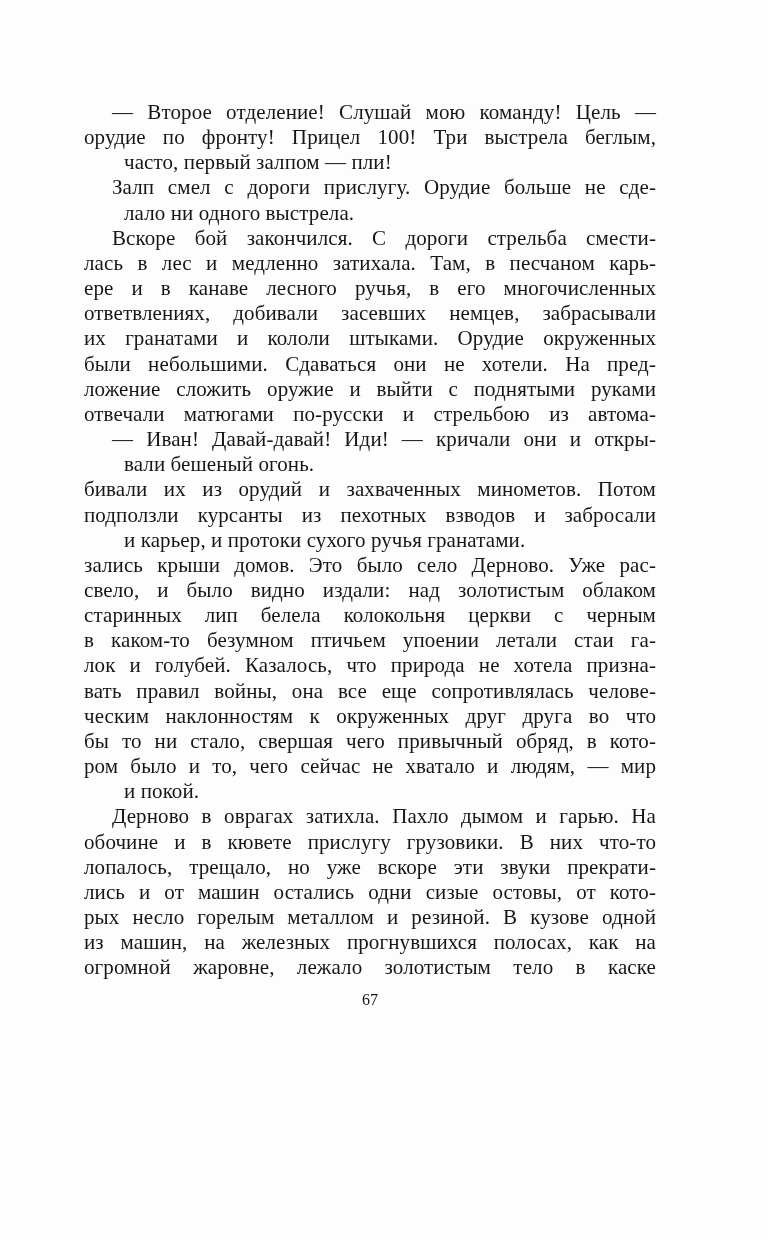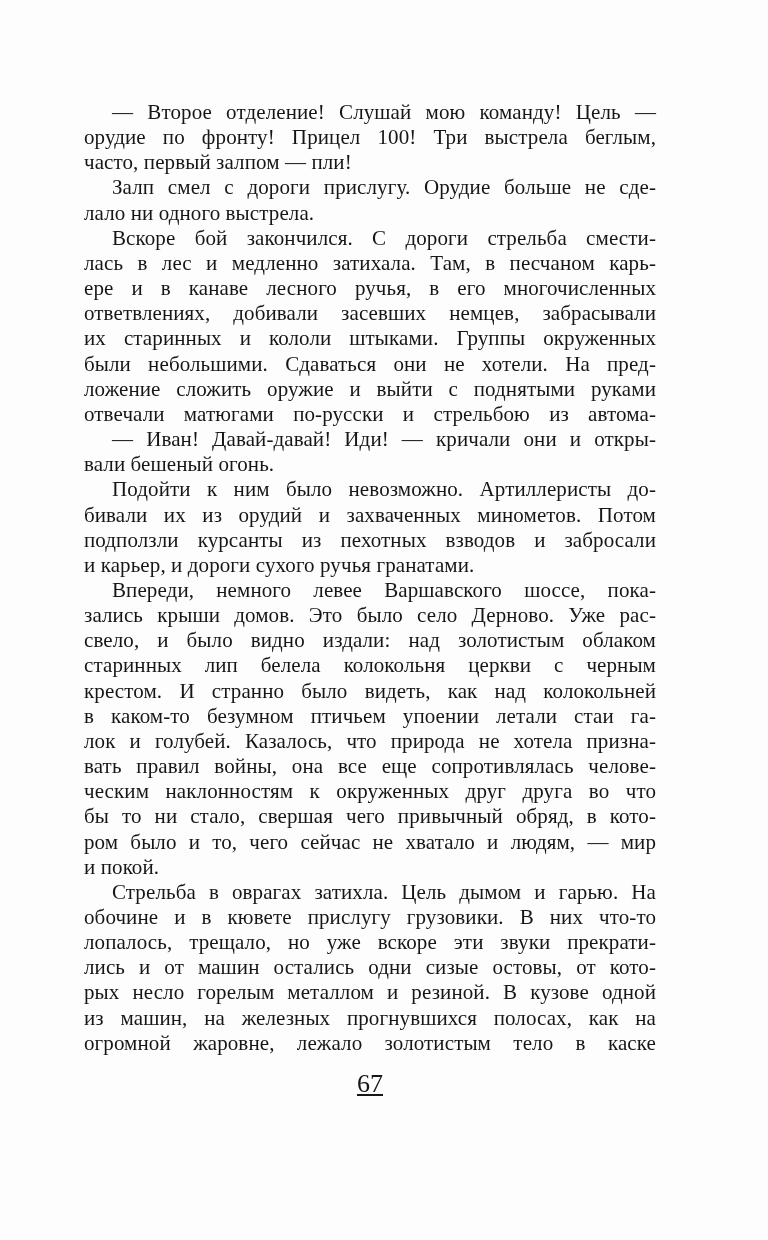--- a/index.html
+++ b/index.html
@@ -44,27 +44,27 @@
     letter-spacing: 0.1px;
     overflow: visible;
   }
   
   .line { white-space: normal; }
   .line.first {
     text-indent: 28px;
   }
   .line.end {
     text-align-last: left;
+    margin-left: 40px;
   }
   .page-number {
-    margin-top: 15px;
+    margin-top: 7px;
     text-align: center;
-    font-size: 26px;
+    font-size: 16px;
     line-height: 26px;
-    text-decoration: underline;
   }
 </style>
 </head>
 <body>
 
 <div class="book-page">
   <div class="text-block">
 
     <div class="para">
       <div class="line first">— Второе отделение! Слушай мою команду! Цель —</div>
@@ -75,55 +75,52 @@
     <div class="para">
       <div class="line first">Залп смел с дороги прислугу. Орудие больше не сде-</div>
       <div class="line end">лало ни одного выстрела.</div>
     </div>
 
     <div class="para">
       <div class="line first">Вскоре бой закончился. С дороги стрельба смести-</div>
       <div class="line">лась в лес и медленно затихала. Там, в песчаном карь-</div>
       <div class="line">ере и в канаве лесного ручья, в его многочисленных</div>
       <div class="line">ответвлениях, добивали засевших немцев, забрасывали</div>
-      <div class="line">их старинных и кололи штыками. Группы окруженных</div>
+      <div class="line">их гранатами и кололи штыками. Орудие окруженных</div>
       <div class="line">были небольшими. Сдаваться они не хотели. На пред-</div>
       <div class="line">ложение сложить оружие и выйти с поднятыми руками</div>
       <div class="line">отвечали матюгами по-русски и стрельбою из автома-</div>
     </div>
 
     <div class="para">
       <div class="line first">— Иван! Давай-давай! Иди! — кричали они и откры-</div>
       <div class="line end">вали бешеный огонь.</div>
     </div>
 
     <div class="para">
-      <div class="line first">Подойти к ним было невозможно. Артиллеристы до-</div>
       <div class="line">бивали их из орудий и захваченных минометов. Потом</div>
       <div class="line">подползли курсанты из пехотных взводов и забросали</div>
-      <div class="line end">и карьер, и дороги сухого ручья гранатами.</div>
+      <div class="line end">и карьер, и протоки сухого ручья гранатами.</div>
     </div>
 
     <div class="para">
-      <div class="line first">Впереди, немного левее Варшавского шоссе, пока-</div>
       <div class="line">зались крыши домов. Это было село Дерново. Уже рас-</div>
       <div class="line">свело, и было видно издали: над золотистым облаком</div>
       <div class="line">старинных лип белела колокольня церкви с черным</div>
-      <div class="line">крестом. И странно было видеть, как над колокольней</div>
       <div class="line">в каком-то безумном птичьем упоении летали стаи га-</div>
       <div class="line">лок и голубей. Казалось, что природа не хотела призна-</div>
       <div class="line">вать правил войны, она все еще сопротивлялась челове-</div>
       <div class="line">ческим наклонностям к окруженных друг друга во что</div>
       <div class="line">бы то ни стало, свершая чего привычный обряд, в кото-</div>
       <div class="line">ром было и то, чего сейчас не хватало и людям, — мир</div>
       <div class="line end">и покой.</div>
     </div>
 
     <div class="para">
-      <div class="line first">Стрельба в оврагах затихла. Цель дымом и гарью. На</div>
+      <div class="line first">Дерново в оврагах затихла. Пахло дымом и гарью. На</div>
       <div class="line">обочине и в кювете прислугу грузовики. В них что-то</div>
       <div class="line">лопалось, трещало, но уже вскоре эти звуки прекрати-</div>
       <div class="line">лись и от машин остались одни сизые остовы, от кото-</div>
       <div class="line">рых несло горелым металлом и резиной. В кузове одной</div>
       <div class="line">из машин, на железных прогнувшихся полосах, как на</div>
       <div class="line">огромной жаровне, лежало золотистым тело в каске</div>
     </div>
 
     <div class="page-number">67</div>
   </div>

